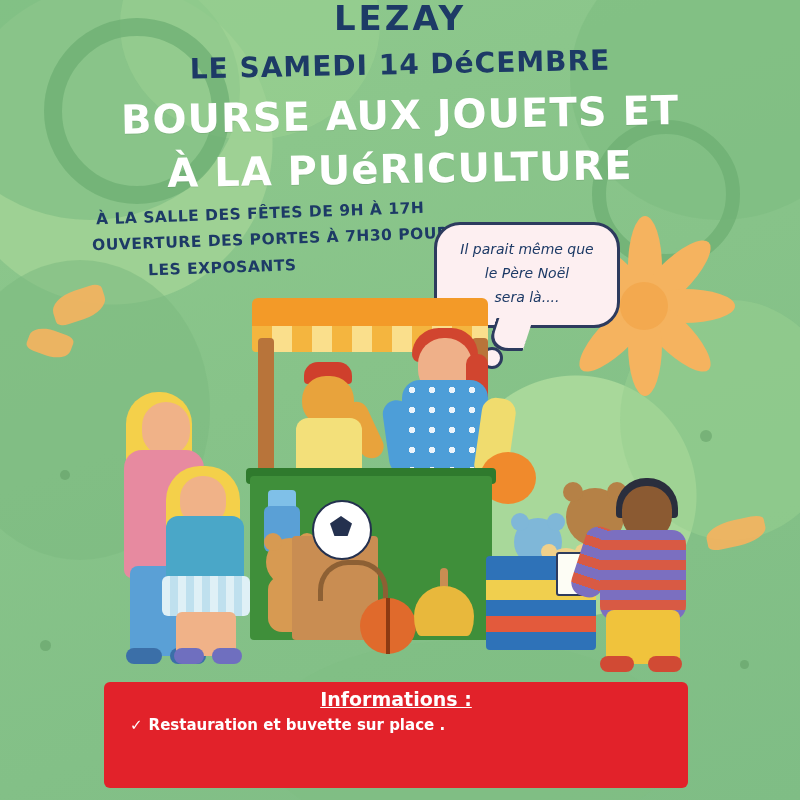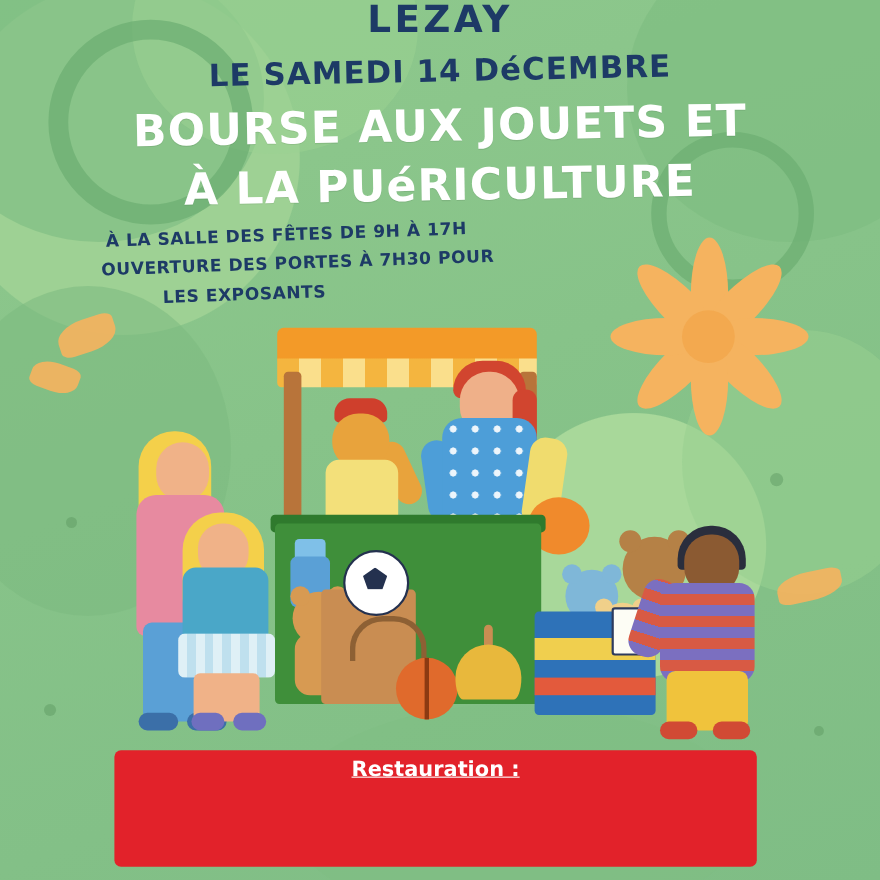--- a/index.html
+++ b/index.html
@@ -353,20 +353,29 @@
   <div class="t-date">LE SAMEDI 14 DéCEMBRE</div>
   <div class="t-title1">BOURSE AUX JOUETS ET</div>
   <div class="t-title2">À LA PUéRICULTURE</div>
 
   <div class="t-info">
     <span class="l1">À LA SALLE DES FÊTES DE 9H À 17H</span>
     <span class="l2">OUVERTURE DES PORTES À 7H30 POUR</span>
     <span class="l3">LES EXPOSANTS</span>
   </div>
 
+  <div class="bubble">
+    <div class="txt">
+      <div>Il parait même que</div>
+      <div>le Père Noël</div>
+      <div>sera là....</div>
+    </div>
+    <div class="tail"></div>
+    <div class="tail2"></div>
+  </div>
 
   <div class="scene">
     <div class="stall-roof"></div>
     <div class="stall-awning"></div>
     <div class="post post-l"></div>
     <div class="post post-r"></div>
 
     <div class="seller-hair"></div>
     <div class="seller-head"></div>
     <div class="seller-hair2"></div>
@@ -434,19 +443,22 @@
     <div class="boy-arm"></div>
     <div class="boy-hair"></div>
     <div class="boy-head"></div>
     <div class="boy-body"></div>
     <div class="boy-legs"></div>
     <div class="boy-shoe" style="left:600px;"></div>
     <div class="boy-shoe" style="left:648px;"></div>
   </div>
 
   <div class="infobox">
-    <div class="head">Restauration :</div>
+    <div class="head">Informations :</div>
     <ul>
+      <li>
+        <span class="chk">✓</span><span>Restauration et buvette sur place .</span>
+      </li>
     </ul>
   </div>
 
 
 </div>
 
 </body></html>

